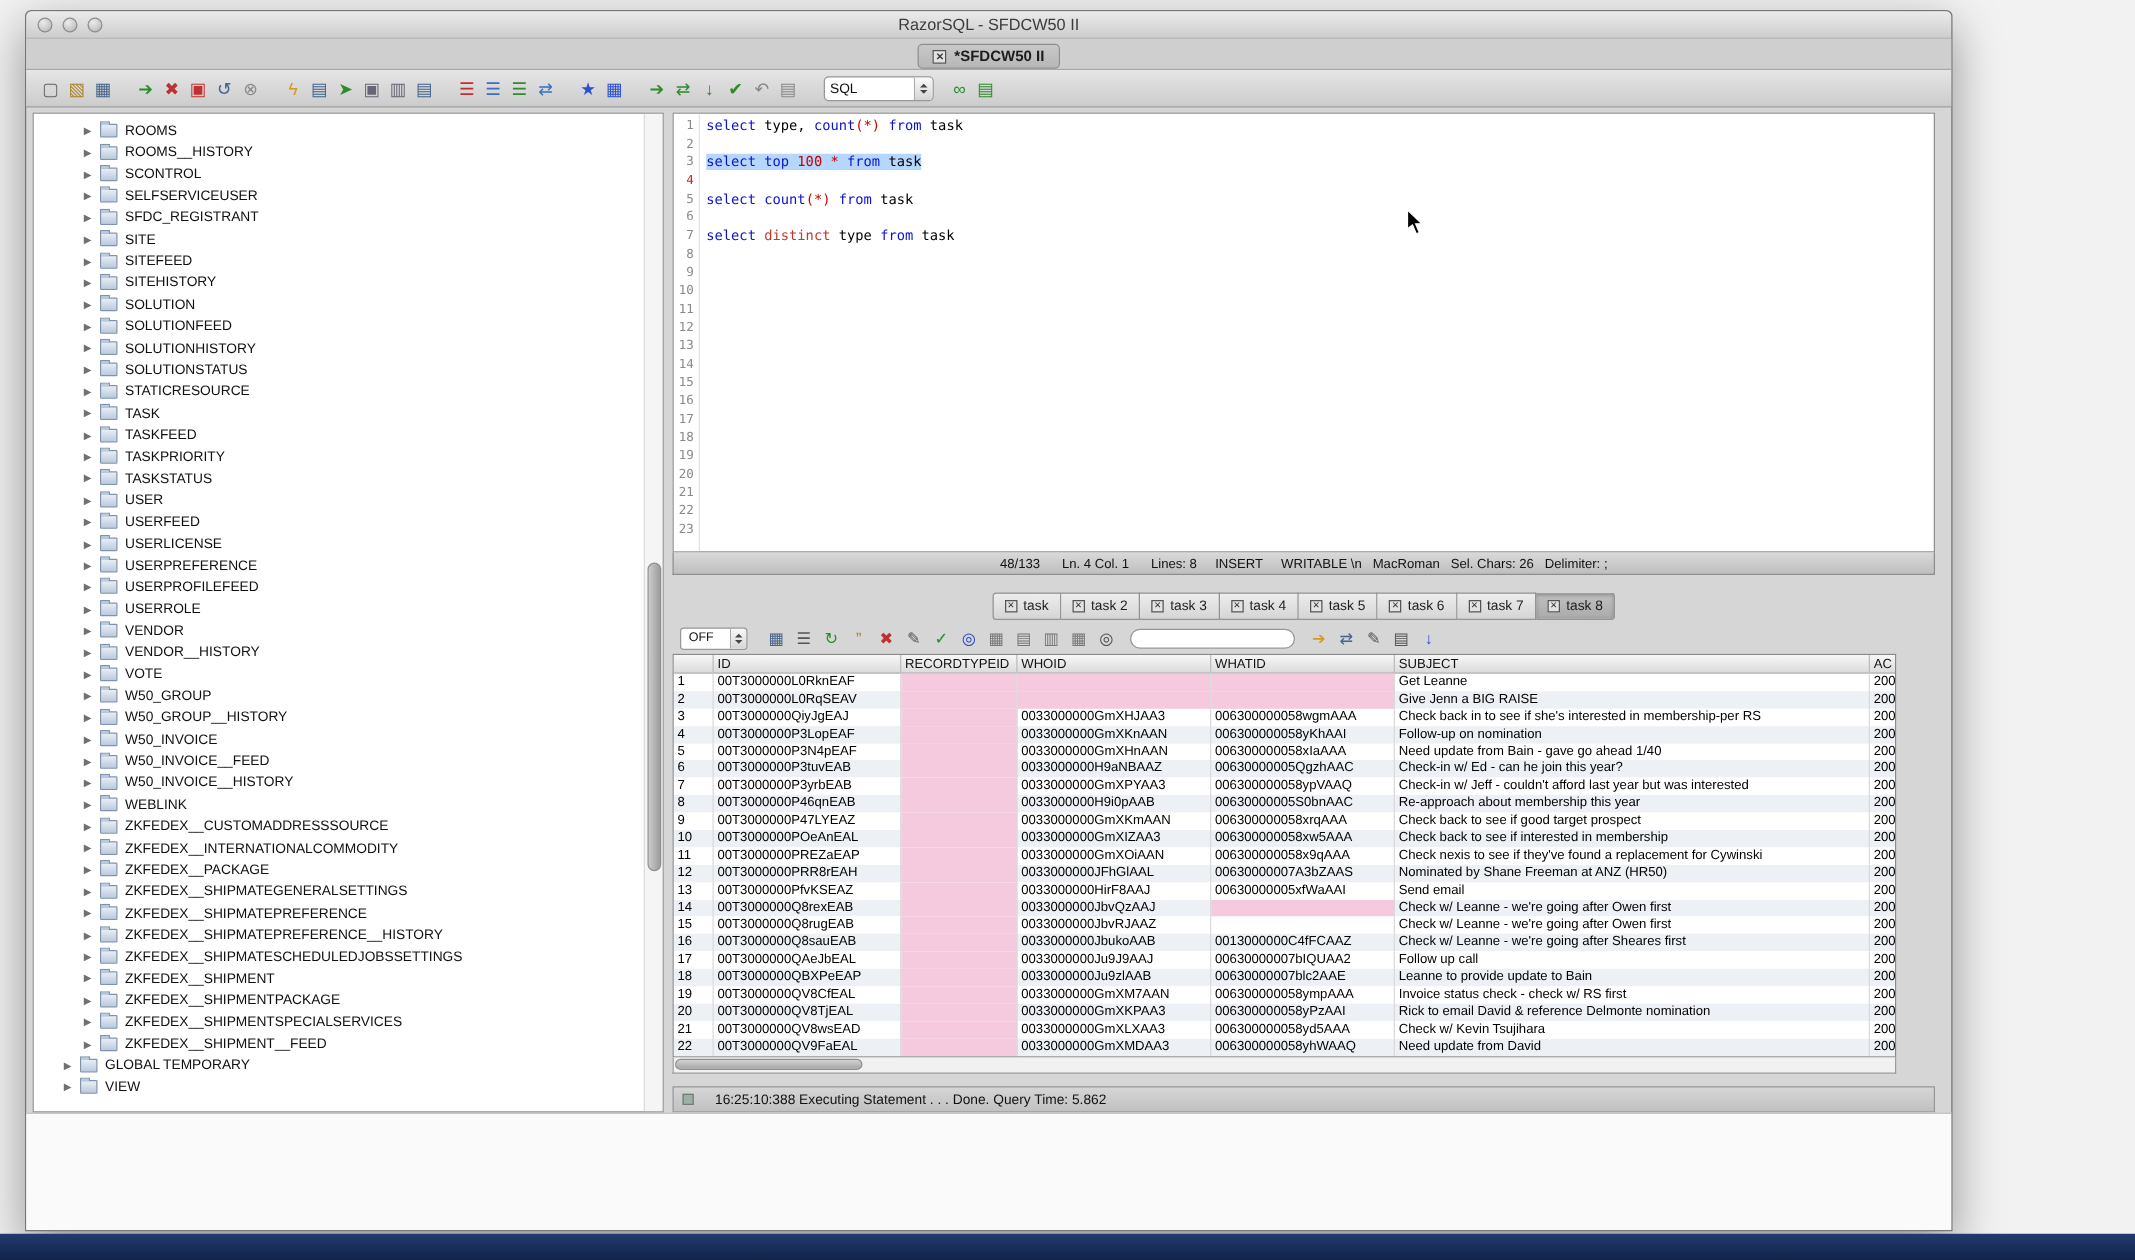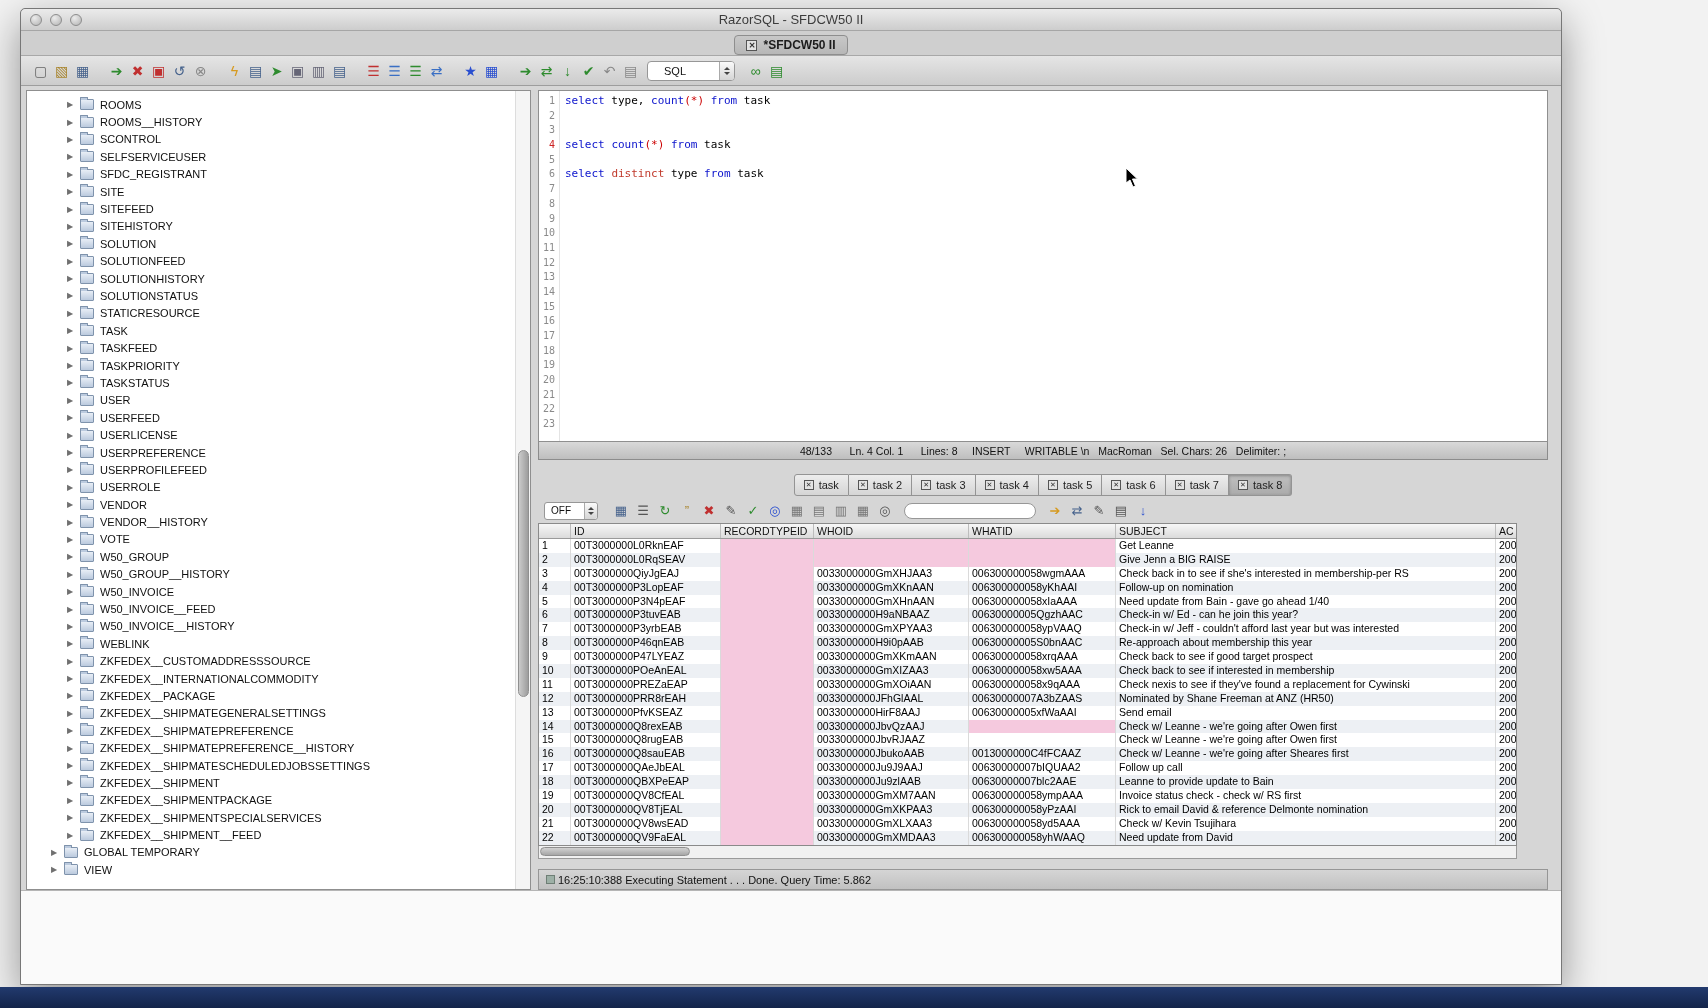--- a/index.html
+++ b/index.html
@@ -16,21 +16,21 @@
   
   .tabstrip{height:25px;background:#cfcfcf;display:flex;justify-content:center;align-items:flex-end;border-bottom:1px solid #a8a8a8;flex:none}
   .doc-tab{display:flex;align-items:center;gap:6px;height:20px;padding:0 11px;background:linear-gradient(#c8c8c8,#b7b7b7);border:1px solid #8e8e8e;border-radius:4px;font-size:12px;font-weight:bold;color:#1c1c1c}
   .closebox{width:11px;height:11px;border:1px solid #555;background:#e3e3e3;font-size:8px;line-height:9px;text-align:center;color:#333;flex:none}
   .closebox::before{content:"\2715"}
   
   .toolbar{height:30px;background:linear-gradient(#e5e5e5,#cccccc);border-bottom:1px solid #9d9d9d;display:flex;align-items:center;padding:0 9px;flex:none}
   .tb-grp{display:flex;align-items:center}
   .tb-ic{width:21px;height:20px;display:flex;align-items:center;justify-content:center;font-size:14px;cursor:default}
   .tb-gap{width:13px;height:20px}
-  .sql-combo{margin-left:6px;width:88px;height:20px;background:#fff;border:1px solid #979797;border-radius:4px;display:flex;align-items:center;font-size:11px;color:#111;padding-left:16px}
+  .sql-combo{margin-left:18px;width:88px;height:20px;background:#fff;border:1px solid #979797;border-radius:4px;display:flex;align-items:center;font-size:11px;color:#111;padding-left:4px}
   .combo-arrows{margin-left:auto;width:15px;height:18px;background:linear-gradient(#fafafa,#d5d5d5);border-left:1px solid #aaa;border-radius:0 3px 3px 0;display:flex;flex-direction:column;align-items:center;justify-content:center}
   .combo-arrows i{display:block;width:0;height:0;border:3px solid transparent}
   .combo-arrows .up{border-bottom-color:#444;margin-bottom:2px}
   .combo-arrows .dn{border-top-color:#444}
   .toolbar .right-ics{display:flex;margin-left:10px}
   
   .main{height:804px;flex:none;display:flex;padding:4px 13px 0 5px;gap:7px;align-items:stretch}
   .tree-panel{width:505px;background:#fff;border:1px solid #8f8f8f;position:relative;overflow:hidden;padding-top:5px}
   .tree-item{height:17.4px;display:flex;align-items:center;padding-left:40px;font-size:11px;color:#101010;white-space:nowrap}
   .tree-item.root{padding-left:24px;font-size:11px}
@@ -71,21 +71,21 @@
   .grid-header{display:flex;height:15px;background:linear-gradient(#f7f7f7,#dbdbdb);border-bottom:1px solid #9a9a9a;font-size:10.5px;color:#111}
   .gh-cell{flex:none;border-right:1px solid #bdbdbd;padding:0 3px;overflow:hidden;white-space:nowrap;line-height:14px}
   .grow{display:flex;height:13.9px;font-size:10.5px;line-height:13.6px;background:#fff}
   .grow:nth-child(even){background:var(--stripe,#edf0f4)}
   .gcell{flex:none;border-right:1px solid #dadada;padding:0 3px;overflow:hidden;white-space:nowrap;color:#000}
   .gcell.null{background:var(--null-cell,#f5c9de)}
   .c0{width:32px}.c1{width:150px}.c2{width:93px}.c3{width:155px}.c4{width:147px}.c5{width:380px}.c6{width:30px}
   .grid-hscroll{flex:none;width:979px;height:13px;border:1px solid #9a9a9a;border-top:none;background:#f1f1f1;position:relative}
   .hthumb{position:absolute;left:1px;top:1px;height:9px;width:150px;border-radius:5px;background:linear-gradient(#d2d2d2,#a6a6a6);border:1px solid #8f8f8f}
   
-  .query-status{margin-top:auto;height:21px;flex:none;background:linear-gradient(#d5d5d5,#c1c1c1);border:1px solid #969696;display:flex;align-items:center;padding:0 7px;gap:3px;font-size:11px;color:#111}
+  .query-status{margin-top:auto;height:21px;flex:none;background:linear-gradient(#d5d5d5,#c1c1c1);border:1px solid #969696;display:flex;align-items:center;padding:0 7px;gap:17px;font-size:11px;color:#111}
   .status-square{width:9px;height:9px;background:#9db0a6;border:1px solid #6e7e75;flex:none}
   .filler{flex:1;background:#fafafa;border-top:1px solid #b5b5b5}
   .cursor{position:absolute;left:1125px;top:168px;z-index:50}
 </style>
 </head>
 <body>
 
 <div class="window">
 
   <div class="titlebar">
@@ -410,20 +410,21 @@
             <div>18</div>
             <div>19</div>
             <div>20</div>
             <div>21</div>
             <div>22</div>
             <div>23</div>
           </div>
         <div class="code">
             <div class="ln"><span class="c-kw">select</span><span class="c-pl"> type, </span><span class="c-kw">count</span><span class="c-op">(*)</span><span class="c-pl"> </span><span class="c-kw">from</span><span class="c-pl"> task</span></div>
             <div class="ln"></div>
+            <div class="ln"><span class="sel-span"><span class="c-kw">select</span><span class="c-pl"> </span><span class="c-kw">top</span><span class="c-pl"> </span><span class="c-num">100</span><span class="c-pl"> </span><span class="c-op">*</span><span class="c-pl"> </span><span class="c-kw">from</span><span class="c-pl"> task</span></span></div>
             <div class="ln"></div>
             <div class="ln"><span class="c-kw">select</span><span class="c-pl"> </span><span class="c-kw">count</span><span class="c-op">(*)</span><span class="c-pl"> </span><span class="c-kw">from</span><span class="c-pl"> task</span></div>
             <div class="ln"></div>
             <div class="ln"><span class="c-kw">select</span><span class="c-pl"> </span><span class="c-kw2">distinct</span><span class="c-pl"> type </span><span class="c-kw">from</span><span class="c-pl"> task</span></div>
             <div class="ln"></div>
             <div class="ln"></div>
             <div class="ln"></div>
             <div class="ln"></div>
             <div class="ln"></div>
             <div class="ln"></div>

